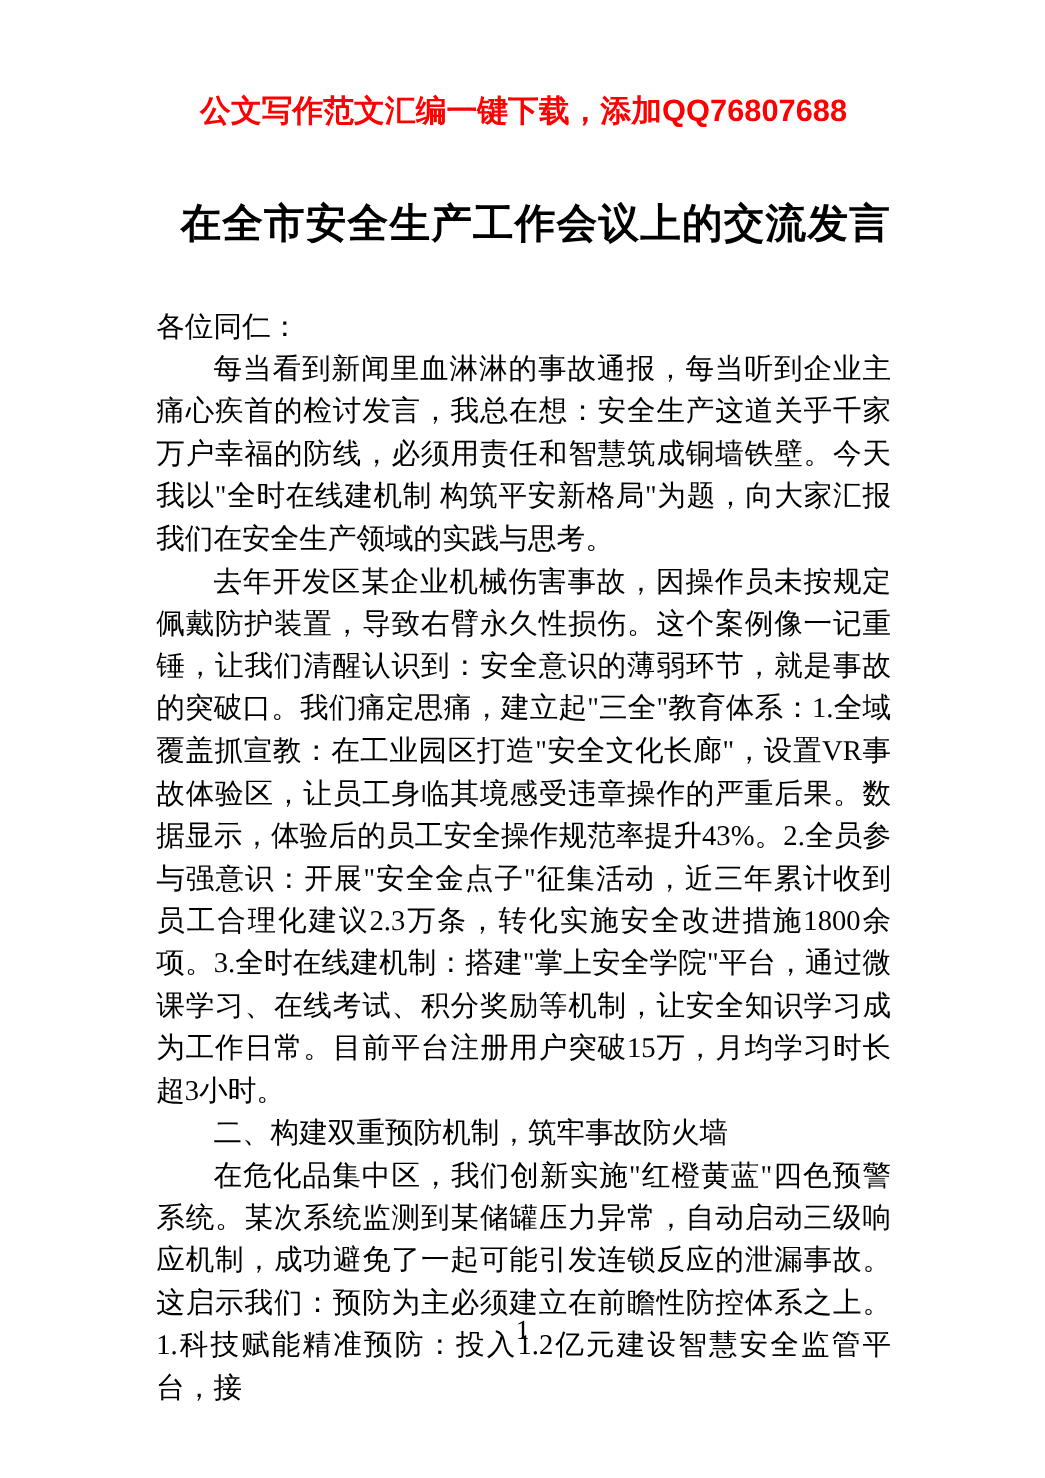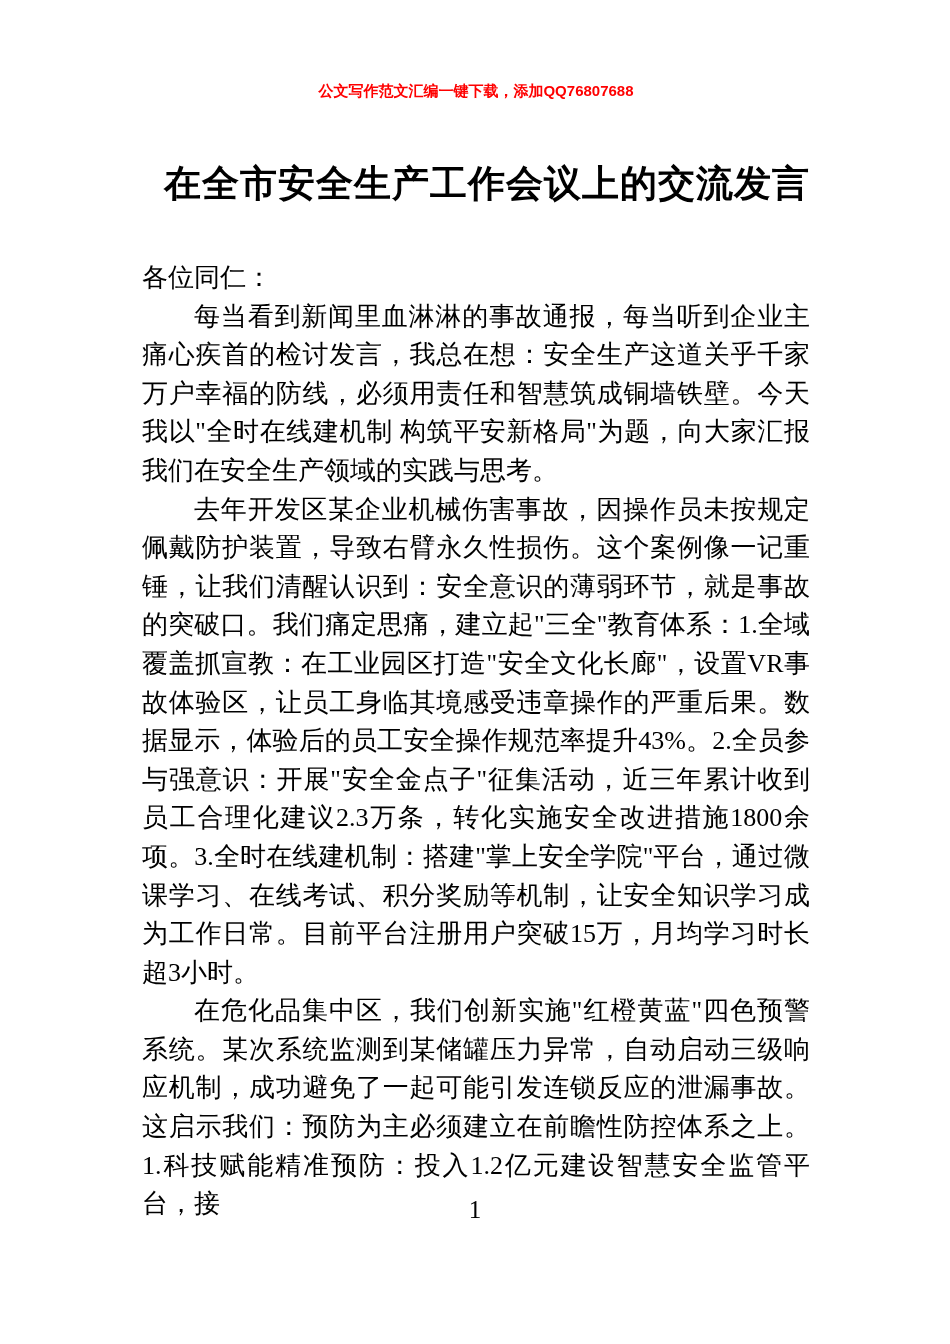--- a/index.html
+++ b/index.html
@@ -15,21 +15,21 @@
     background: #ffffff;
     box-sizing: border-box;
     padding: 72px 140px 0 142px;
     overflow: hidden;
     font-family: "Liberation Serif", "DejaVu Serif", serif;
     color: #000000;
   }
   .header-notice {
     font-family: "Liberation Sans", "DejaVu Sans", sans-serif;
     font-weight: bold;
-    font-size: 15px;
+    font-size: 28px;
     text-align: center;
     color: #fe0000;
     margin-top: 10px;
   }
   .doc-title {
     font-family: "Liberation Sans", "DejaVu Sans", sans-serif;
     font-weight: bold;
     font-size: 37px;
     letter-spacing: 1px;
     text-align: right;
@@ -66,18 +66,19 @@
 <div class="page">
 
   <div class="header-notice">公文写作范文汇编一键下载，添加QQ76807688</div>
 
   <h1 class="doc-title">在全市安全生产工作会议上的交流发言</h1>
 
   <div class="body-text">
     <p class="para no-indent">各位同仁：</p>
     <p class="para">每当看到新闻里血淋淋的事故通报，每当听到企业主痛心疾首的检讨发言，我总在想：安全生产这道关乎千家万户幸福的防线，必须用责任和智慧筑成铜墙铁壁。今天我以"全时在线建机制 构筑平安新格局"为题，向大家汇报我们在安全生产领域的实践与思考。</p>
     <p class="para">去年开发区某企业机械伤害事故，因操作员未按规定佩戴防护装置，导致右臂永久性损伤。这个案例像一记重锤，让我们清醒认识到：安全意识的薄弱环节，就是事故的突破口。我们痛定思痛，建立起"三全"教育体系：1.全域覆盖抓宣教：在工业园区打造"安全文化长廊"，设置VR事故体验区，让员工身临其境感受违章操作的严重后果。数据显示，体验后的员工安全操作规范率提升43%。2.全员参与强意识：开展"安全金点子"征集活动，近三年累计收到员工合理化建议2.3万条，转化实施安全改进措施1800余项。3.全时在线建机制：搭建"掌上安全学院"平台，通过微课学习、在线考试、积分奖励等机制，让安全知识学习成为工作日常。目前平台注册用户突破15万，月均学习时长超3小时。</p>
+    <p class="para">二、构建双重预防机制，筑牢事故防火墙</p>
     <p class="para">在危化品集中区，我们创新实施"红橙黄蓝"四色预警系统。某次系统监测到某储罐压力异常，自动启动三级响应机制，成功避免了一起可能引发连锁反应的泄漏事故。这启示我们：预防为主必须建立在前瞻性防控体系之上。1.科技赋能精准预防：投入1.2亿元建设智慧安全监管平台，接</p>
   </div>
 
   <div class="page-number">1</div>
 
 </div>
 
 </body></html>

